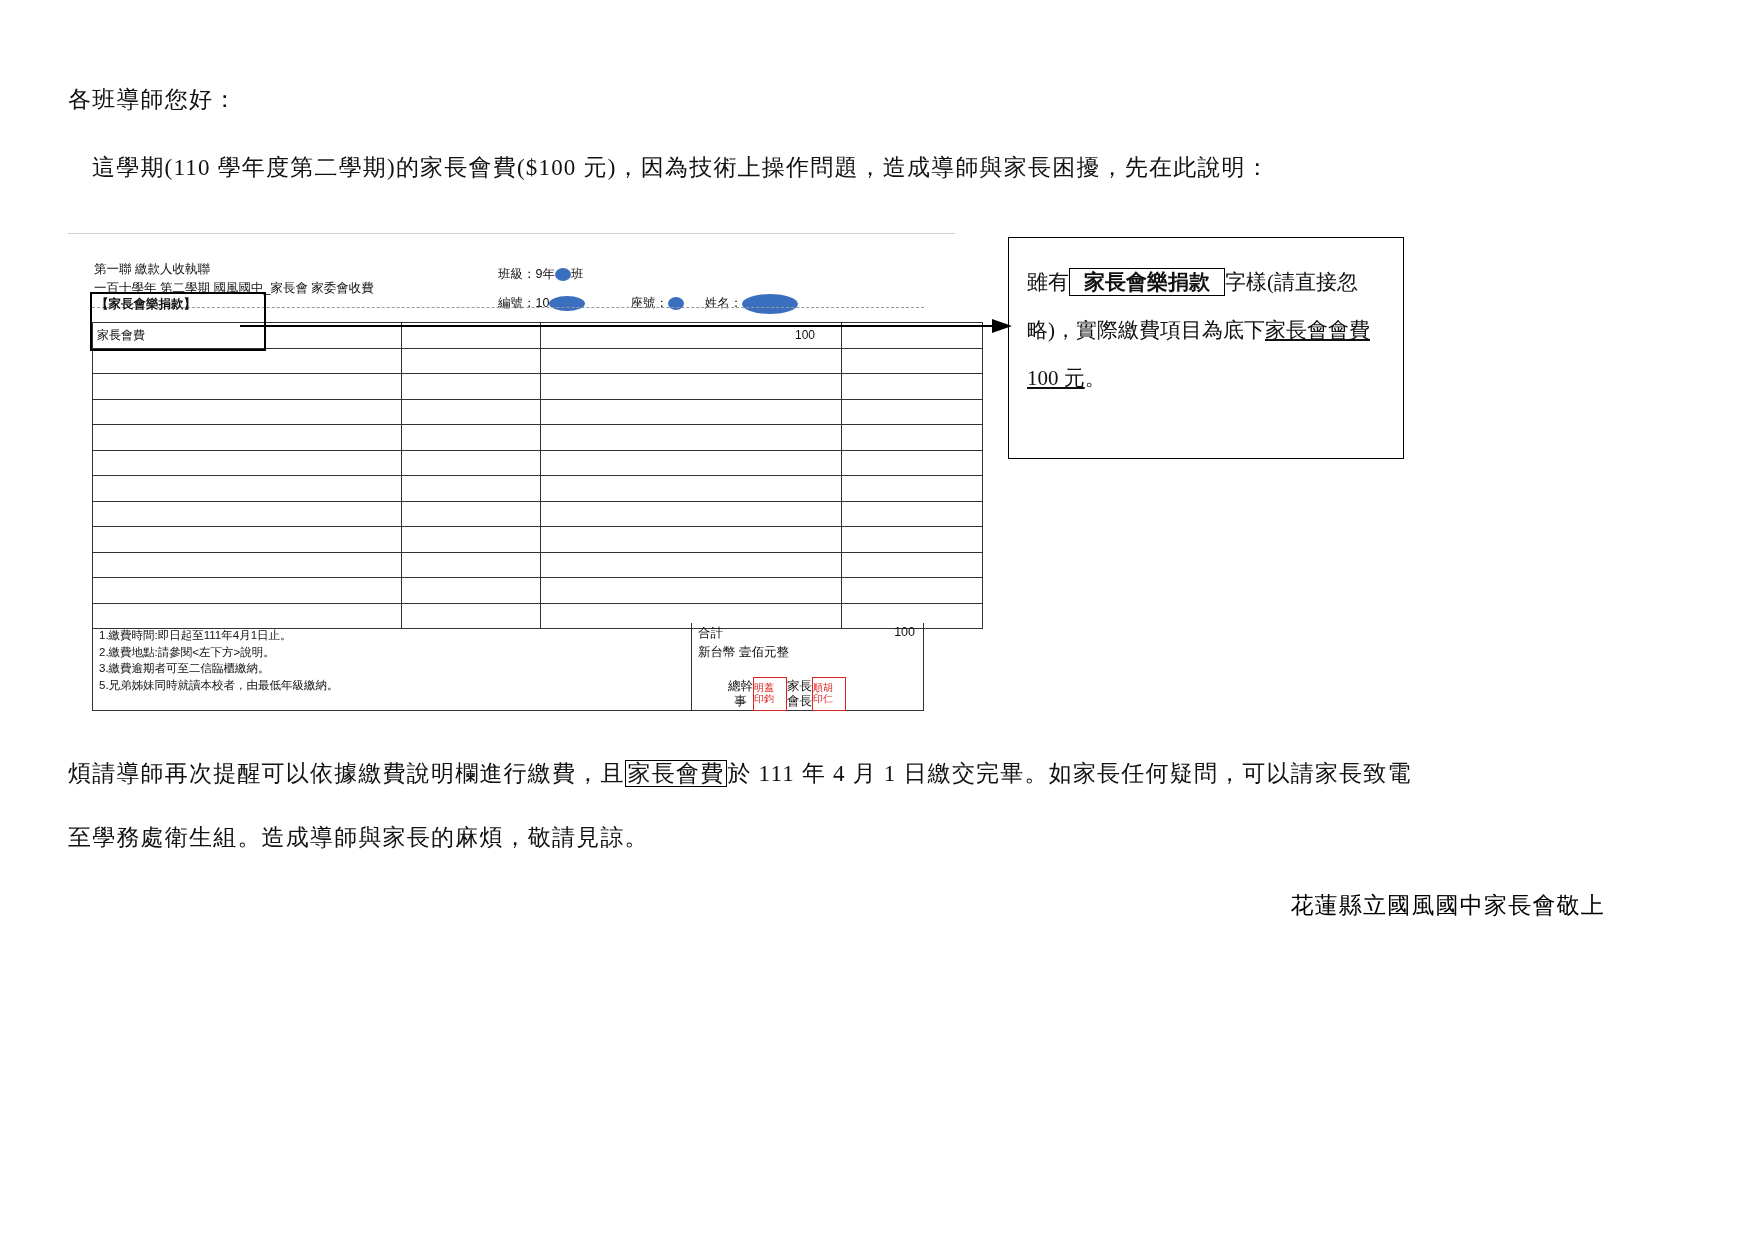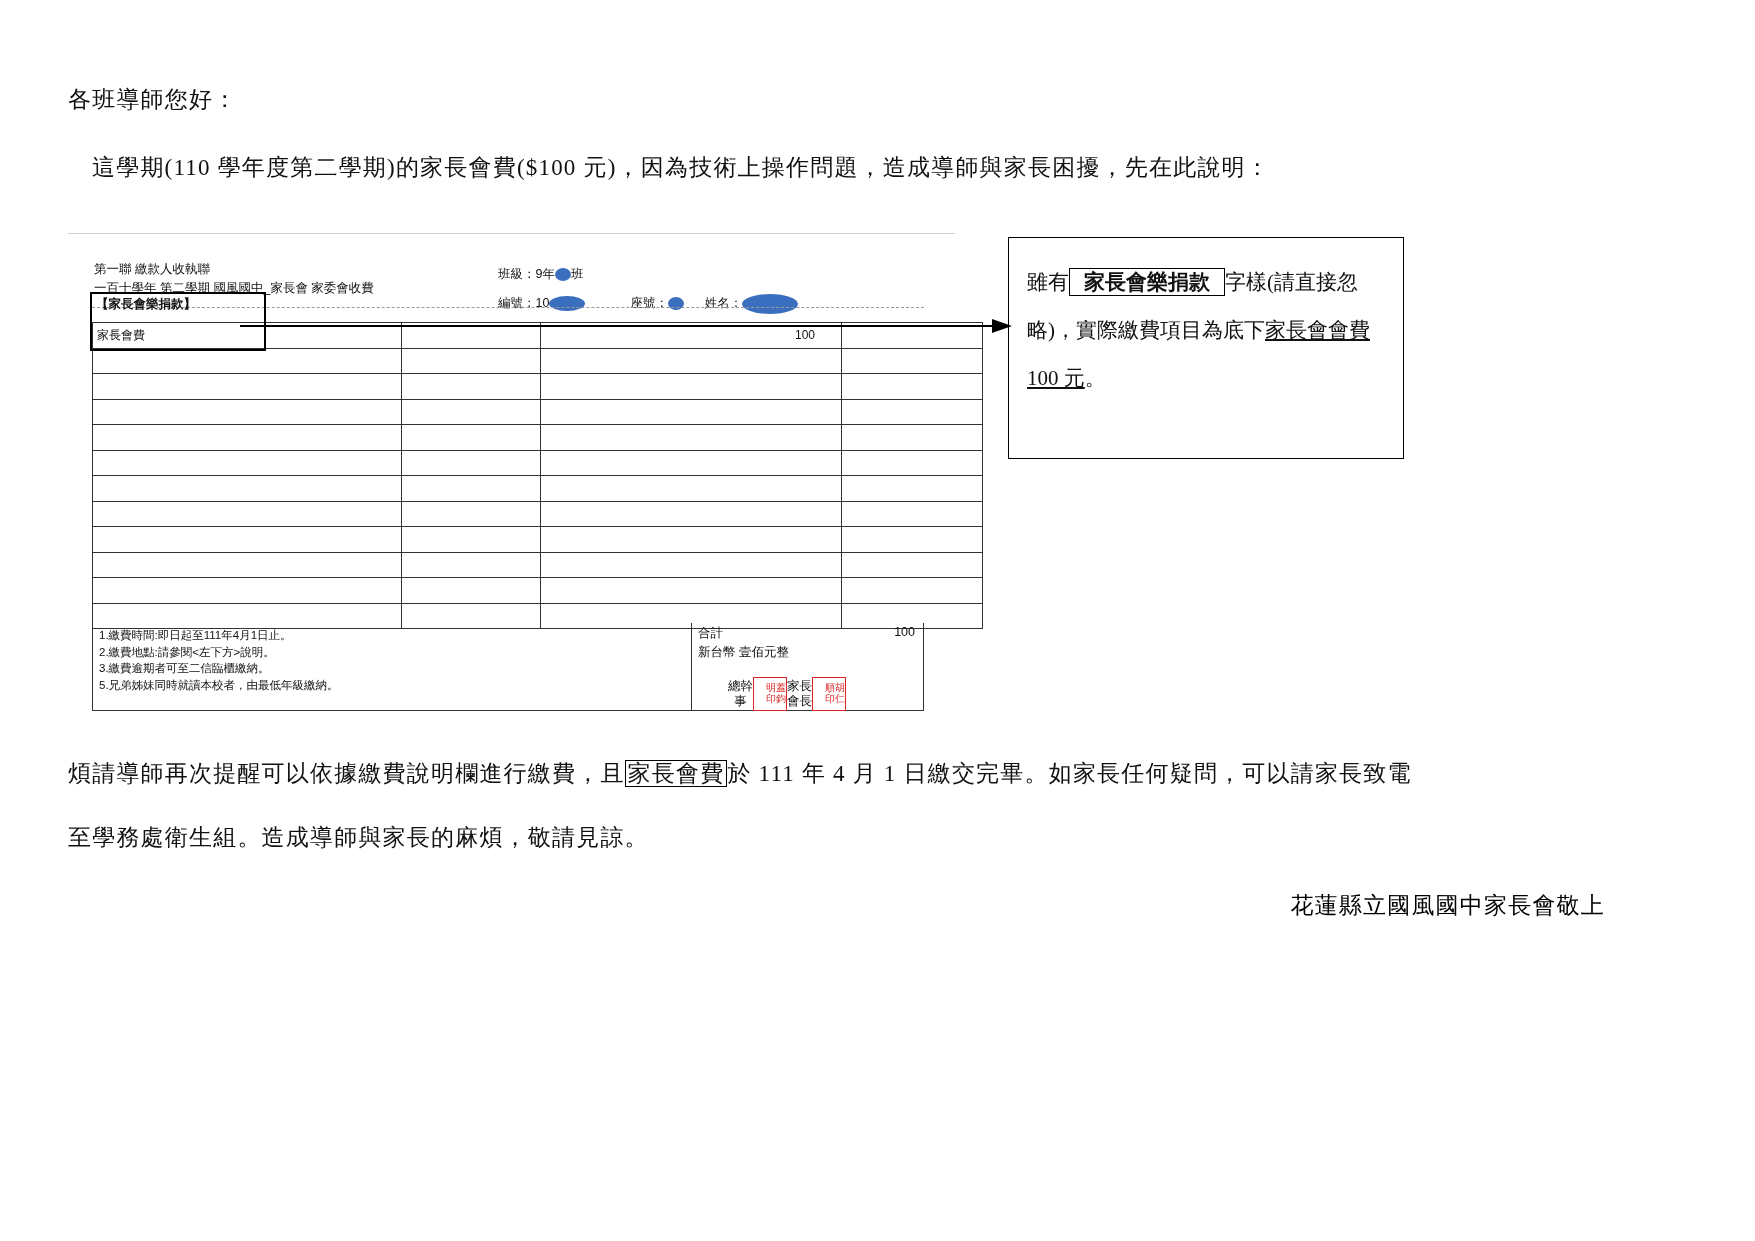--- a/index.html
+++ b/index.html
@@ -182,21 +182,21 @@
     text-align: center;
     white-space: nowrap;
   }
   .stamp {
     width: 34px;
     height: 34px;
     border: 1.4px solid #d22;
     color: #d22;
     font-size: 10px;
     line-height: 11px;
-    text-align: right;
+    text-align: left;
     padding-top: 4px;
     box-sizing: border-box;
     font-family: "Liberation Serif", serif;
     letter-spacing: 0;
   }
 
   
   #callout {
     position: absolute;
     left: 1008px;

